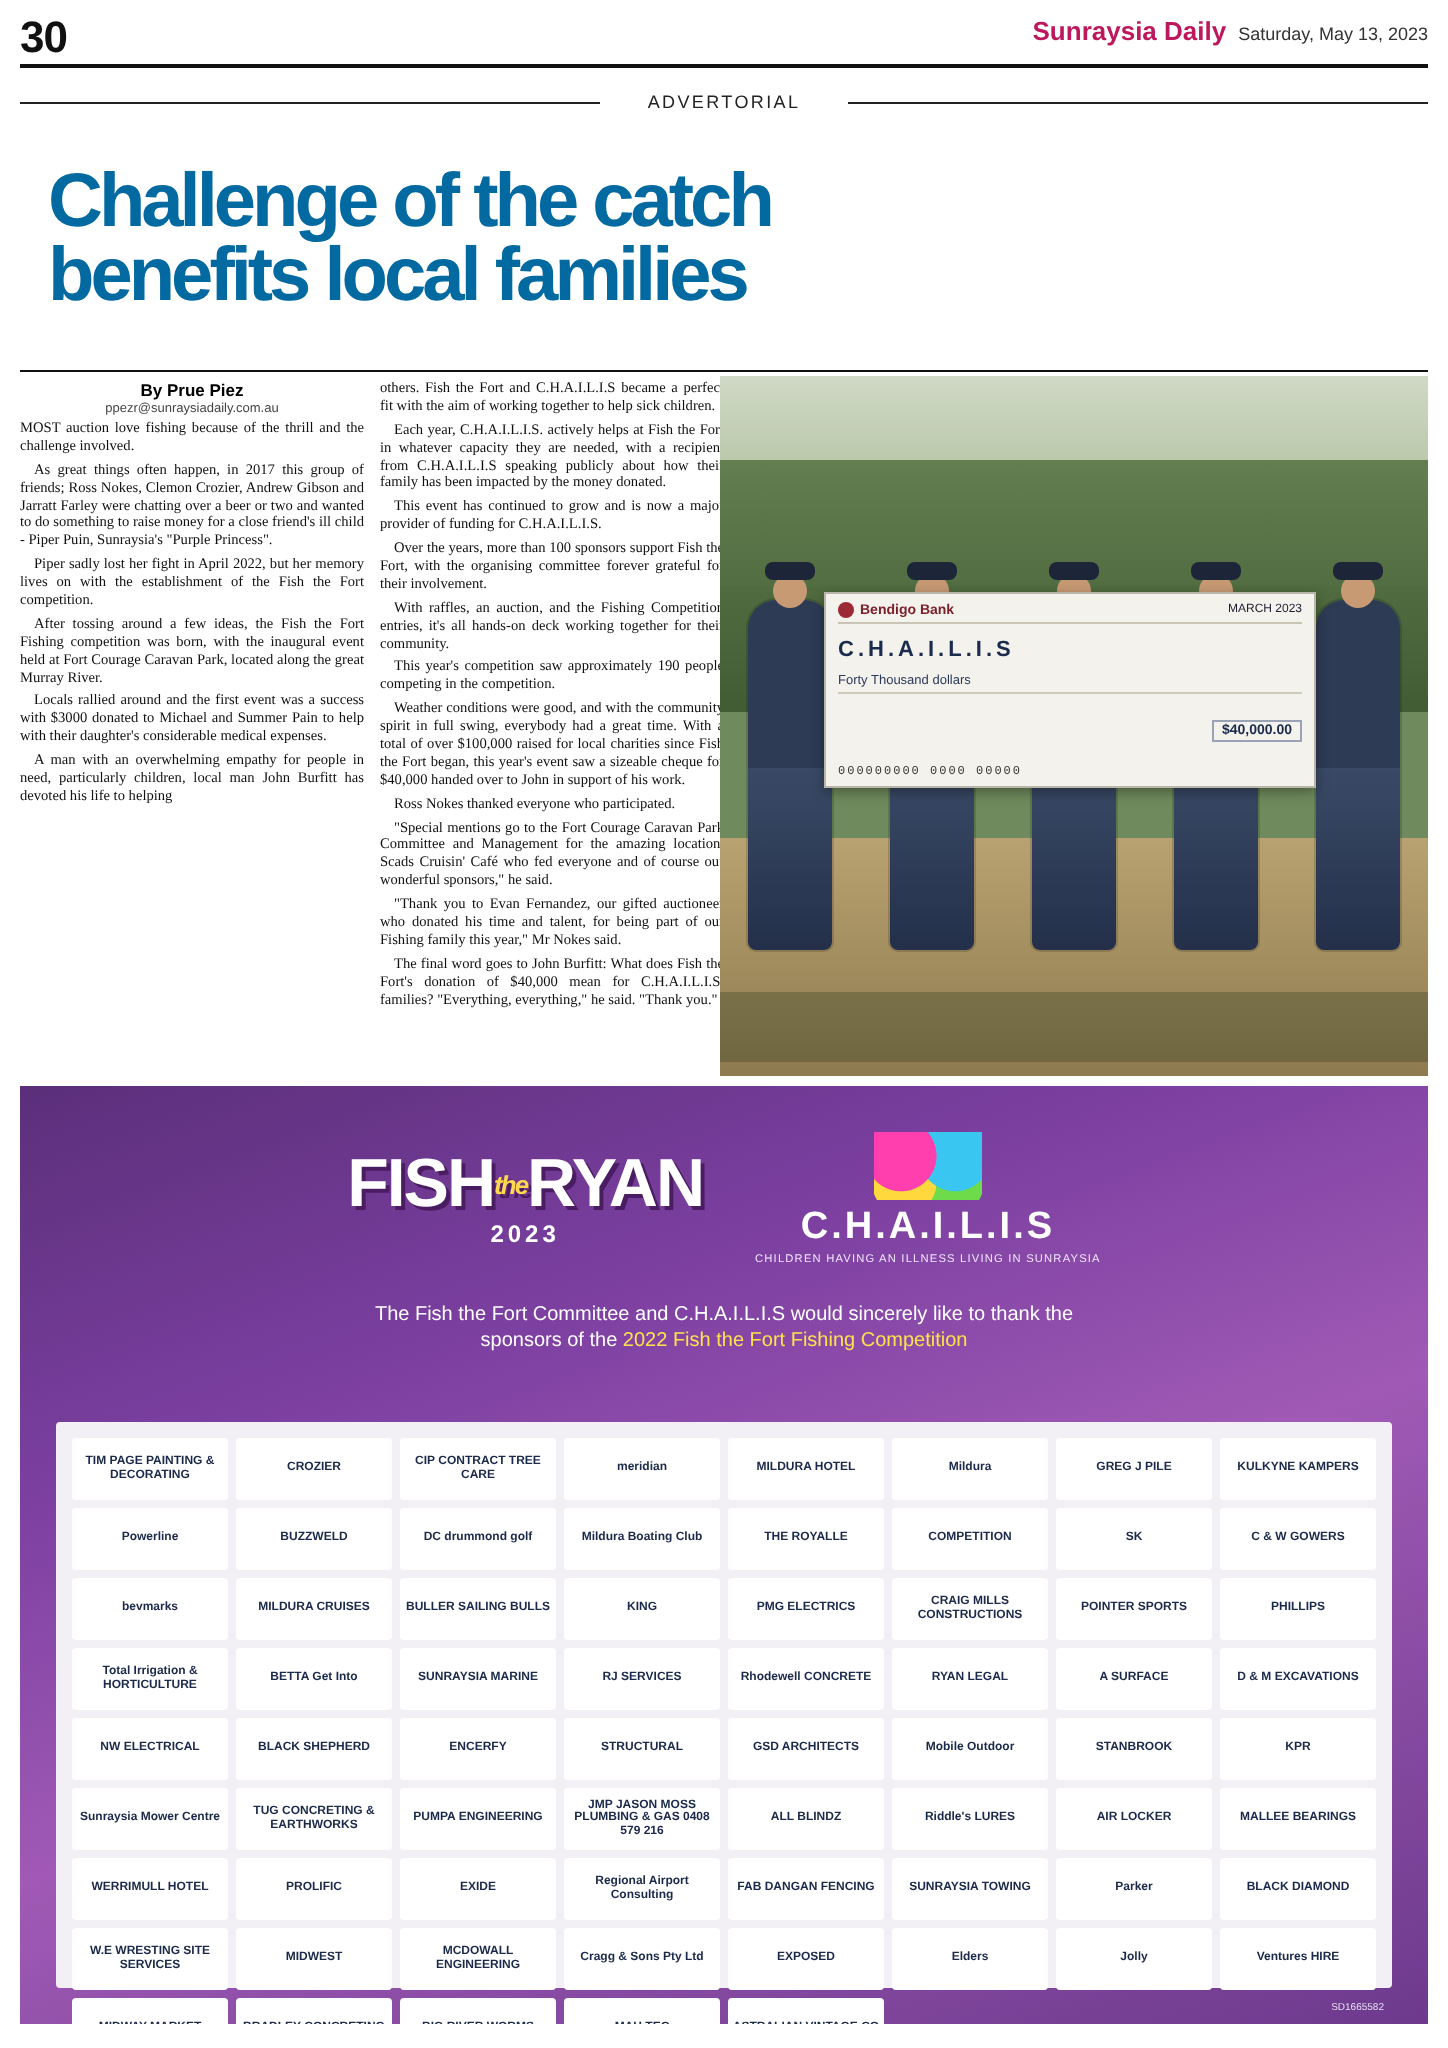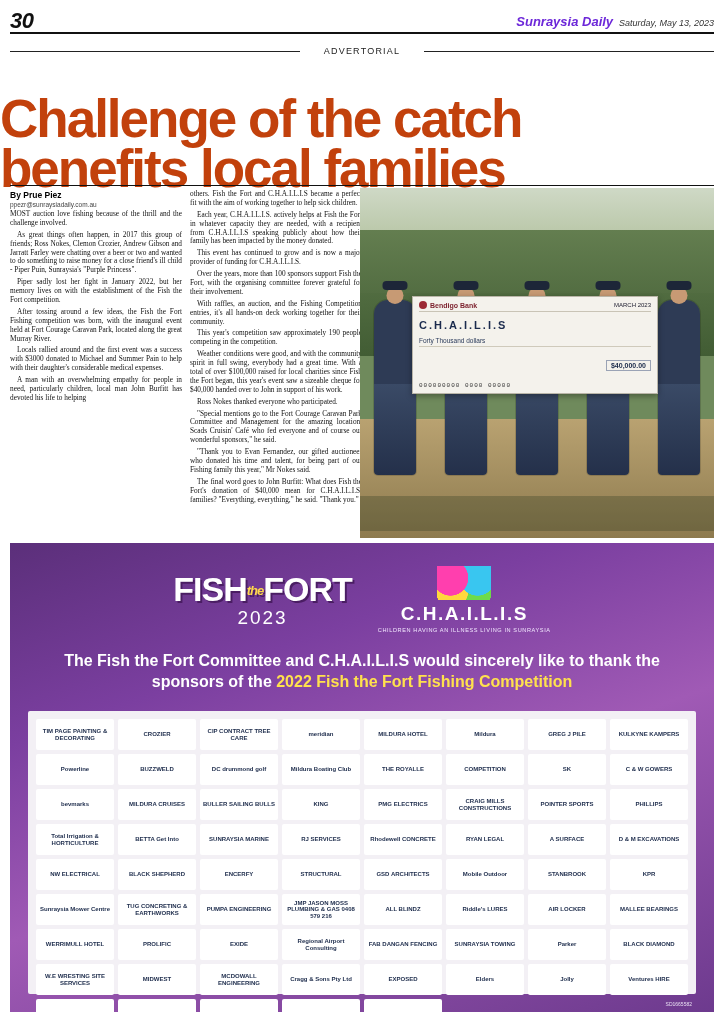--- a/index.html
+++ b/index.html
@@ -15,42 +15,41 @@
     overflow: hidden;
     font-family: "Liberation Serif", serif;
   }
 
   
   .masthead {
     position: absolute;
     left: 10px; top: 8px; right: 10px;
     height: 26px;
     display: flex;
-    align-items: center;
+    align-items: flex-start;
     justify-content: space-between;
-    font-style: italic;
   }
   .page-number {
     font-family: "Liberation Sans", sans-serif;
     font-size: 22px;
     font-weight: 700;
     color: #111;
     letter-spacing: -0.5px;
     line-height: 1;
   }
   .masthead-right {
     display: flex;
     align-items: baseline;
     gap: 6px;
   }
   .paper-name {
     font-family: "Liberation Sans", sans-serif;
     font-size: 13px;
     font-weight: 700;
-    color: #6d28d9;
+    color: #be185d;
   }
   .paper-date {
     font-family: "Liberation Sans", sans-serif;
     font-size: 9px;
     color: #333;
   }
   .rule-top {
     position: absolute;
     left: 10px; right: 10px; top: 32px;
     height: 2px;
@@ -74,40 +73,40 @@
   .advertorial-label {
     font-family: "Liberation Sans", sans-serif;
     font-size: 9px;
     letter-spacing: 1.2px;
     color: #222;
   }
 
   
   .headline {
     position: absolute;
-    left: 0; right: 10px; top: 58px;
+    left: 24px; right: 10px; top: 58px;
     font-family: "Liberation Sans", sans-serif;
     font-weight: 700;
-    font-size: 53px;
+    font-size: 38px;
     line-height: 0.95;
     letter-spacing: -2px;
-    color: #c2410c;
+    color: #0369a1;
   }
   .headline .l2 { display: block; }
   .rule-head {
     position: absolute;
     left: 10px; right: 10px; top: 185px;
     height: 1px;
     background: #111;
   }
 
   
   .byline {
     position: absolute;
-    left: 10px; top: 190px; width: 172px;
+    left: 10px; top: 190px; width: 172px; text-align: center;
   }
   .byline .name {
     font-family: "Liberation Sans", sans-serif;
     font-size: 8.5px;
     font-weight: 700;
     color: #000;
   }
   .byline .email {
     font-family: "Liberation Sans", sans-serif;
     font-size: 6.5px;
@@ -239,21 +238,21 @@
     line-height: 1;
   }
   .fishfort .ff-main {
     font-size: 34px; font-weight: 700; letter-spacing: -1px;
     text-shadow: 2px 2px 0 #4a1d63;
   }
   .fishfort .ff-main .the {
     font-size: 13px; font-style: italic; color: #ffd84d; vertical-align: 6px;
   }
   .fishfort .ff-year {
-    font-size: 19px; font-weight: 400; color: #ffffff;
+    font-size: 12px; font-weight: 700; color: #ffffff;
     letter-spacing: 2px; margin-top: 2px;
   }
   .chailis {
     text-align: center;
     font-family: "Liberation Sans", sans-serif;
     color: #fff;
   }
   .chailis .butterfly {
     width: 54px; height: 34px; margin: 0 auto 3px;
     background:
@@ -267,21 +266,21 @@
   }
   .chailis .ch-sub {
     font-size: 5.6px; letter-spacing: .6px; margin-top: 2px; color: #f2e6ff;
   }
   .ad-thanks {
     position: absolute; left: 26px; right: 26px; top: 108px;
     text-align: center;
     font-family: "Liberation Sans", sans-serif;
     color: #fff;
   }
-  .ad-thanks .t1 { font-size: 16px; font-weight: 700; line-height: 1.3; }
+  .ad-thanks .t1 { font-size: 10px; font-weight: 400; line-height: 1.3; }
   .ad-thanks .t1 .hl { color: #ffe14d; }
   .ad-thanks .t2 {
     font-size: 11.5px; font-style: italic; font-weight: 700;
     color: #ffe14d; margin-top: 7px;
   }
 
   .logo-grid {
     position: absolute;
     left: 18px; right: 18px; top: 168px; bottom: 18px;
     background: #f3f0f5;
@@ -345,21 +344,21 @@
   <div class="rule-head"></div>
 
   <div class="byline">
     <div class="name">By Prue Piez</div>
     <div class="email">ppezr@sunraysiadaily.com.au</div>
   </div>
 
   <div class="col" id="col1">
       <p>MOST auction love fishing because of the thrill and the challenge involved.</p>
       <p>As great things often happen, in 2017 this group of friends; Ross Nokes, Clemon Crozier, Andrew Gibson and Jarratt Farley were chatting over a beer or two and wanted to do something to raise money for a close friend's ill child - Piper Puin, Sunraysia's "Purple Princess".</p>
-      <p>Piper sadly lost her fight in January 2022, but her memory lives on with the establishment of the Fish the Fort competition.</p>
+      <p>Piper sadly lost her fight in April 2022, but her memory lives on with the establishment of the Fish the Fort competition.</p>
       <p>After tossing around a few ideas, the Fish the Fort Fishing competition was born, with the inaugural event held at Fort Courage Caravan Park, located along the great Murray River.</p>
       <p>Locals rallied around and the first event was a success with $3000 donated to Michael and Summer Pain to help with their daughter's considerable medical expenses.</p>
       <p>A man with an overwhelming empathy for people in need, particularly children, local man John Burfitt has devoted his life to helping</p>
     </div>
   <div class="col" id="col2">
       <p>others. Fish the Fort and C.H.A.I.L.I.S became a perfect fit with the aim of working together to help sick children.</p>
       <p>Each year, C.H.A.I.L.I.S. actively helps at Fish the Fort in whatever capacity they are needed, with a recipient from C.H.A.I.L.I.S speaking publicly about how their family has been impacted by the money donated.</p>
       <p>This event has continued to grow and is now a major provider of funding for C.H.A.I.L.I.S.</p>
       <p>Over the years, more than 100 sponsors support Fish the Fort, with the organising committee forever grateful for their involvement.</p>
       <p>With raffles, an auction, and the Fishing Competition entries, it's all hands-on deck working together for their community.</p>
@@ -396,21 +395,21 @@
       <div class="cheque-micr">000000000 0000 00000</div>
     </div>
     <div class="banner"></div>
   </div>
 
   <div class="ad">
 
     <div class="ad-logos">
       <div class="fishfort">
         <div class="ff-main">
-          <span>FISH</span><span class="the">the</span><span>FORT</span>
+          <span>FISH</span><span class="the">the</span><span>RYAN</span>
         </div>
         <div class="ff-year">2023</div>
       </div>
       <div class="chailis">
         <div class="butterfly"></div>
         <div class="ch-main">C.H.A.I.L.I.S</div>
         <div class="ch-sub">CHILDREN HAVING AN ILLNESS LIVING IN SUNRAYSIA</div>
       </div>
     </div>
 

